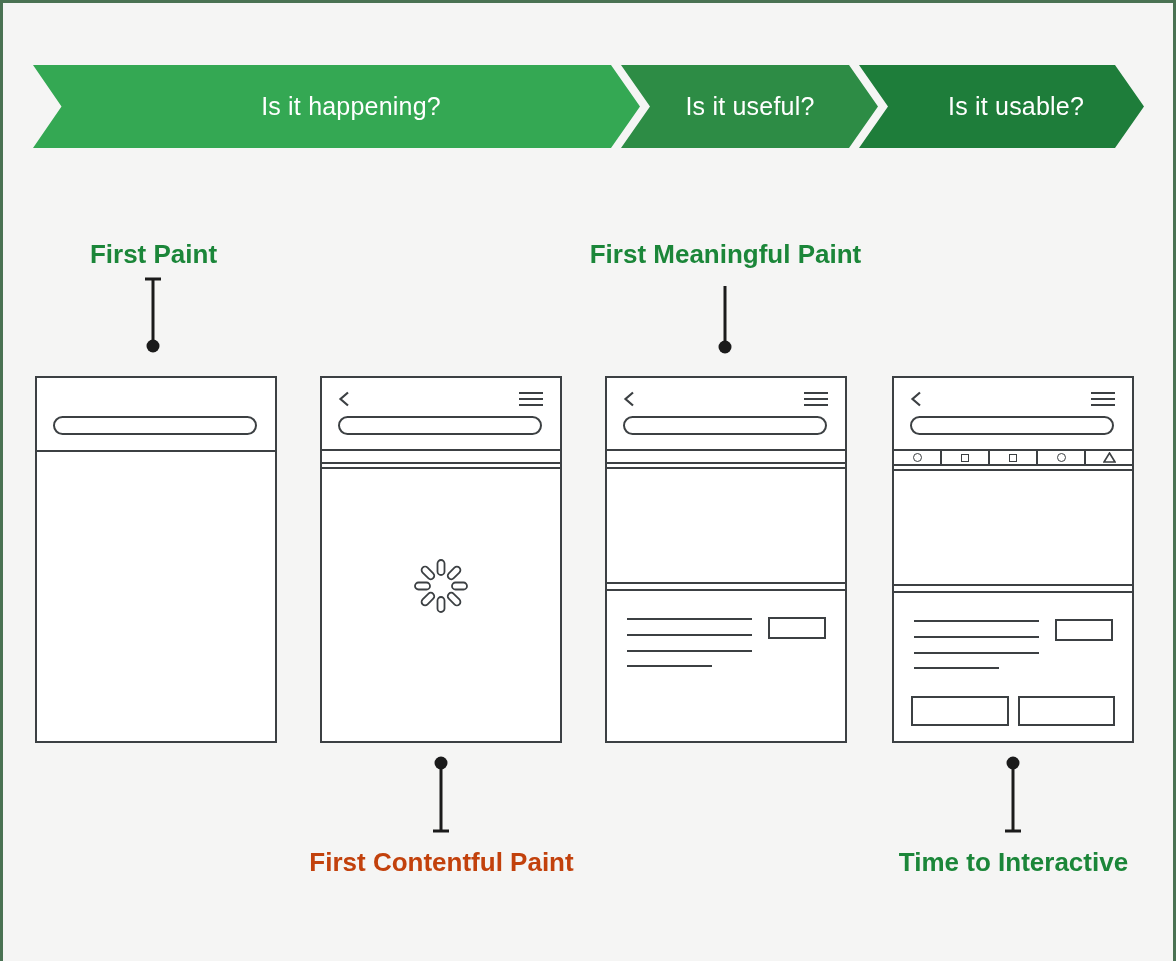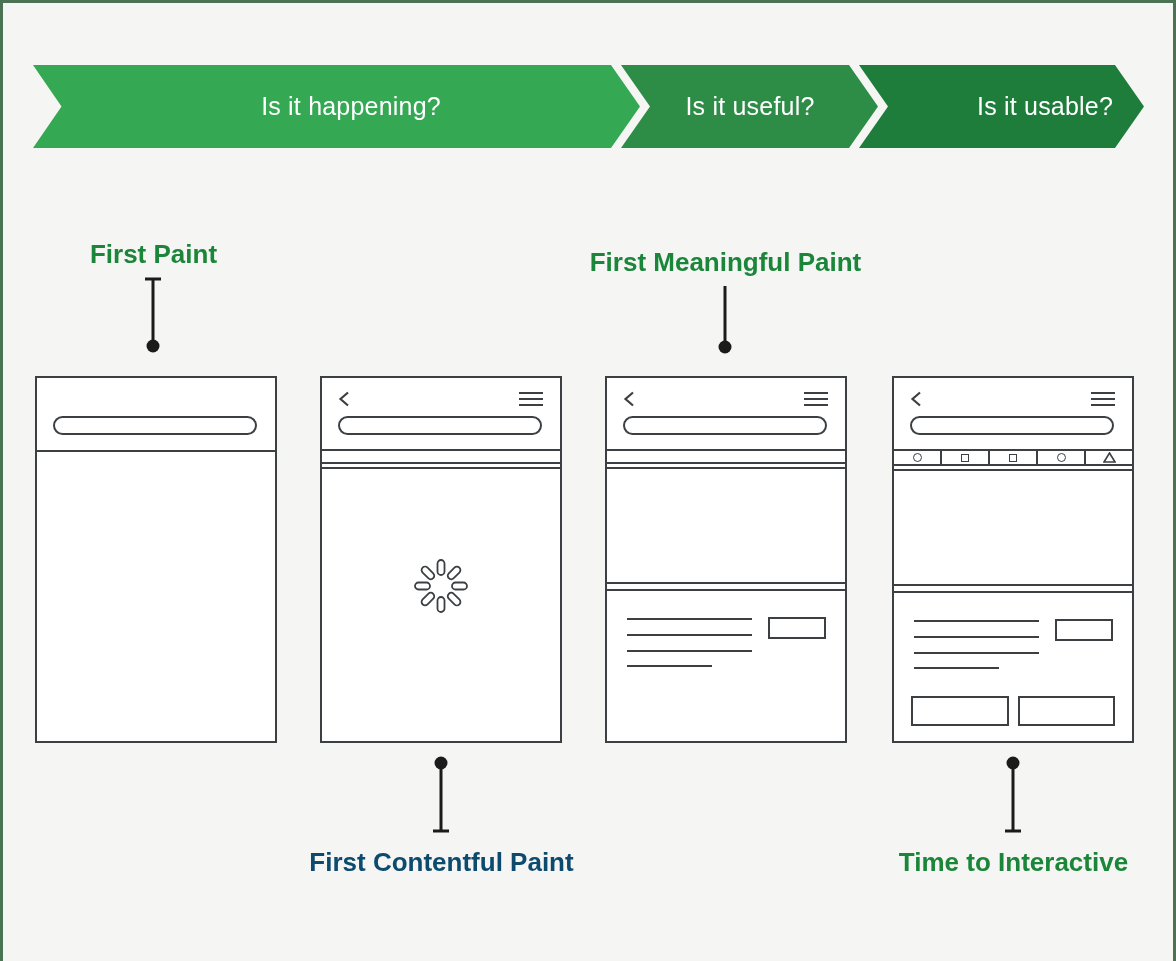--- a/index.html
+++ b/index.html
@@ -14,29 +14,29 @@
   }
   
   .banner-svg { position:absolute; left:0; top:62px; width:1176px; height:83px; }
   .banner-label {
     position:absolute; top:62px; height:83px;
     display:flex; align-items:center; justify-content:center;
     color:#ffffff; font-size:25px; font-weight:500; letter-spacing:.2px;
   }
   .bl1 { left:59px;  width:578px; }
   .bl2 { left:633px; width:228px; }
-  .bl3 { left:914px; width:256px; }
+  .bl3 { left:885px; width:256px; }
 
   
   .metric-label {
     position:absolute; width:365px; text-align:center;
     font-size:26px; font-weight:bold; color:#1b8639;
   }
   .ml-fp  { left:-32px; top:236px; width:365px; }
-  .ml-fmp { left:540px; top:244px;text-align:center; }
+  .ml-fmp { left:540px; top:236px;text-align:center; }
   .ml-fcp { left:256px; top:844px; }
   .ml-tti { left:828px; top:844px; }
 
   
   .connector { position:absolute; width:20px; }
 
   
   .phone {
     position:absolute; top:373px; width:242px; height:367px;
     background:#ffffff; border:2px solid #3c4043;
@@ -87,21 +87,21 @@
     <polygon points="30,0 608,0 637,41.5 608,83 30,83 58.5,41.5" fill="#34a853"></polygon>
     <polygon points="618,0 846,0 875,41.5 846,83 618,83 647,41.5" fill="#2d8c45"></polygon>
     <polygon points="856,0 1112,0 1141,41.5 1112,83 856,83 885,41.5" fill="#1e7d3a"></polygon>
   </svg>
   <div class="banner-label bl1">Is it happening?</div>
   <div class="banner-label bl2">Is it useful?</div>
   <div class="banner-label bl3">Is it usable?</div>
 
   <div class="metric-label ml-fp" style="color: rgb(27, 134, 57);">First Paint</div>
   <div class="metric-label ml-fmp" style="color: rgb(27, 134, 57);">First Meaningful Paint</div>
-  <div class="metric-label ml-fcp" style="color: #0c4a6e;">First Contentful Paint</div>
+  <div class="metric-label ml-fcp" style="color: #c2410c;">First Contentful Paint</div>
   <div class="metric-label ml-tti" style="color: rgb(27, 134, 57);">Time to Interactive</div>
 
   <svg class="connector" style="left:140px; top:274px;" width="20" height="78">
     <line x1="2" y1="2" x2="18" y2="2" stroke="#1b1b1b" stroke-width="3"></line>
     <line x1="10" y1="2" x2="10" y2="65" stroke="#1b1b1b" stroke-width="3"></line>
     <circle cx="10" cy="69" r="6.5" fill="#1b1b1b"></circle>
   </svg>
   <svg class="connector" style="left:712px; top:283px;" width="20" height="69">
     <line x1="10" y1="0" x2="10" y2="56" stroke="#1b1b1b" stroke-width="3"></line>
     <circle cx="10" cy="61" r="6.5" fill="#1b1b1b"></circle>

